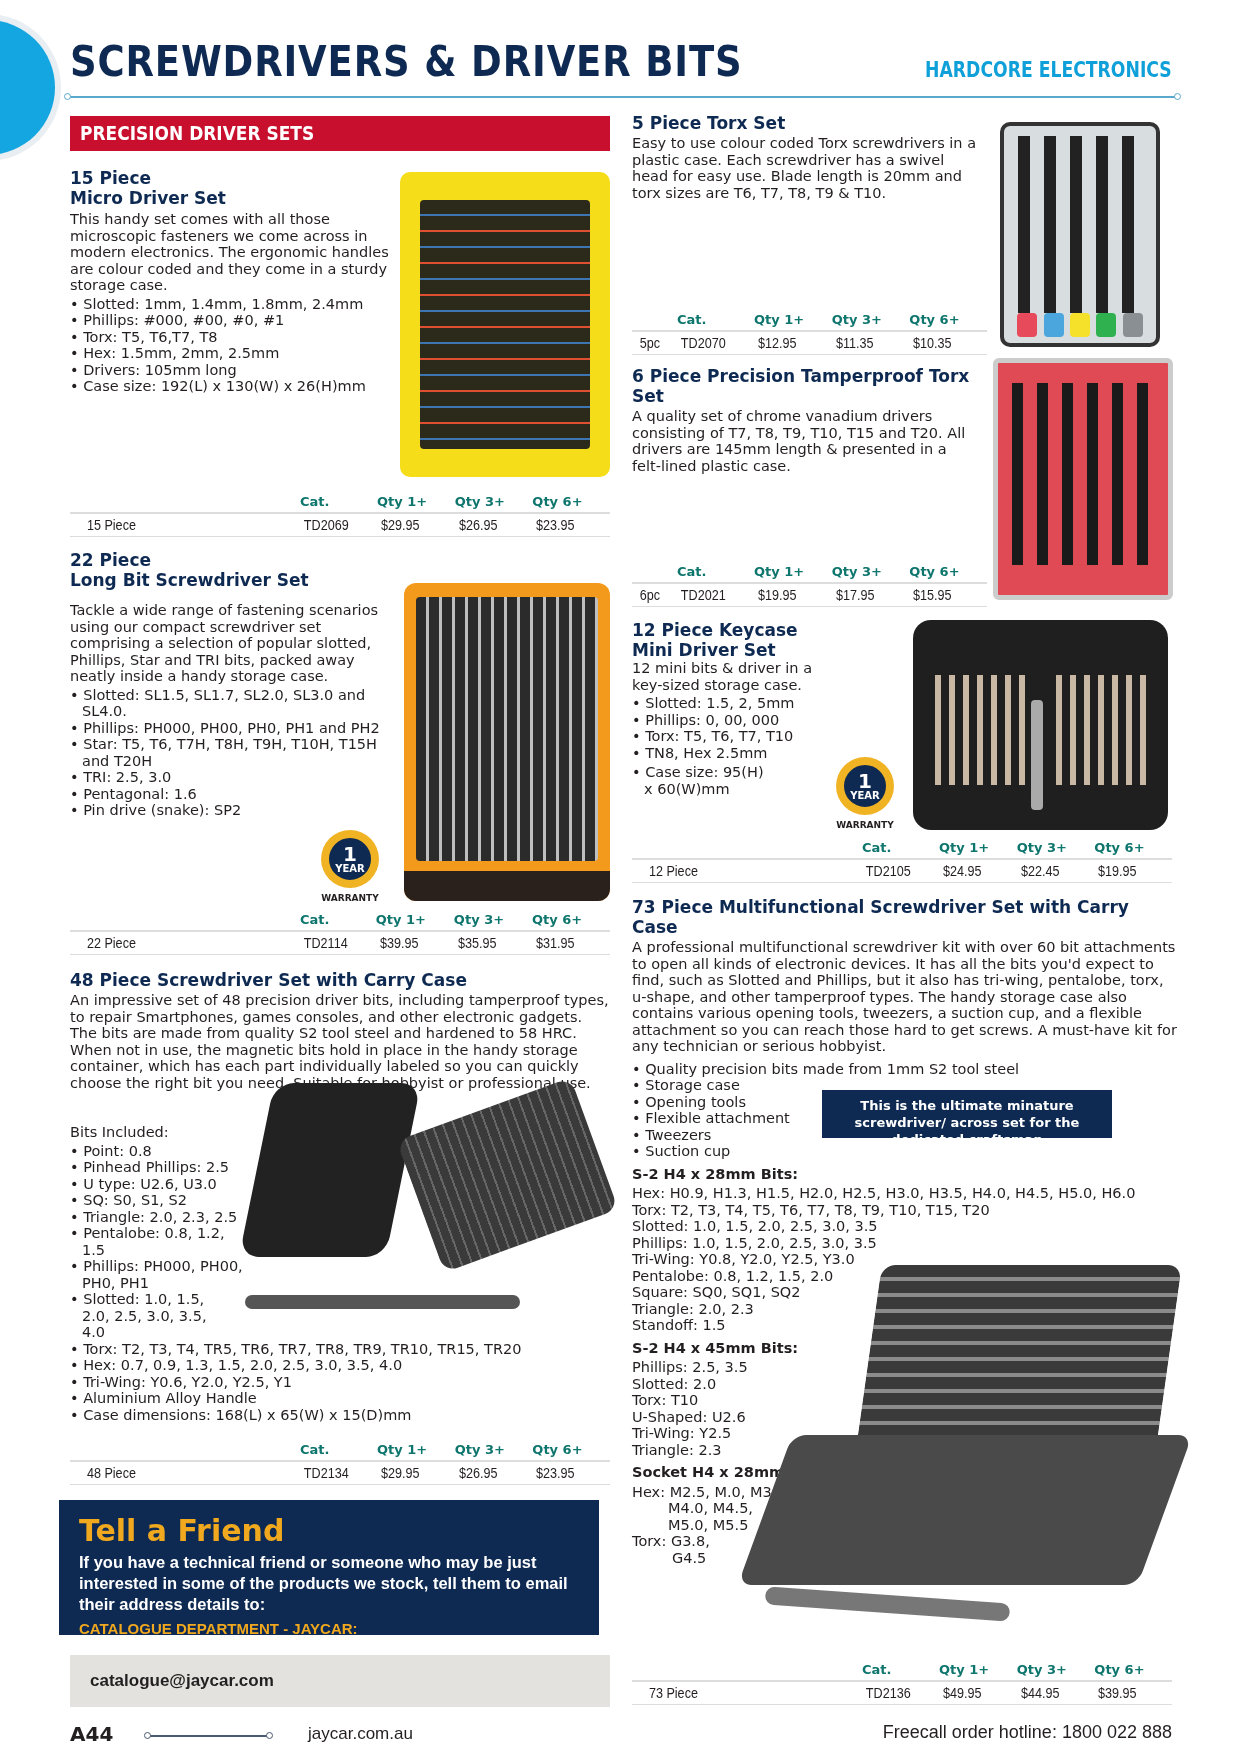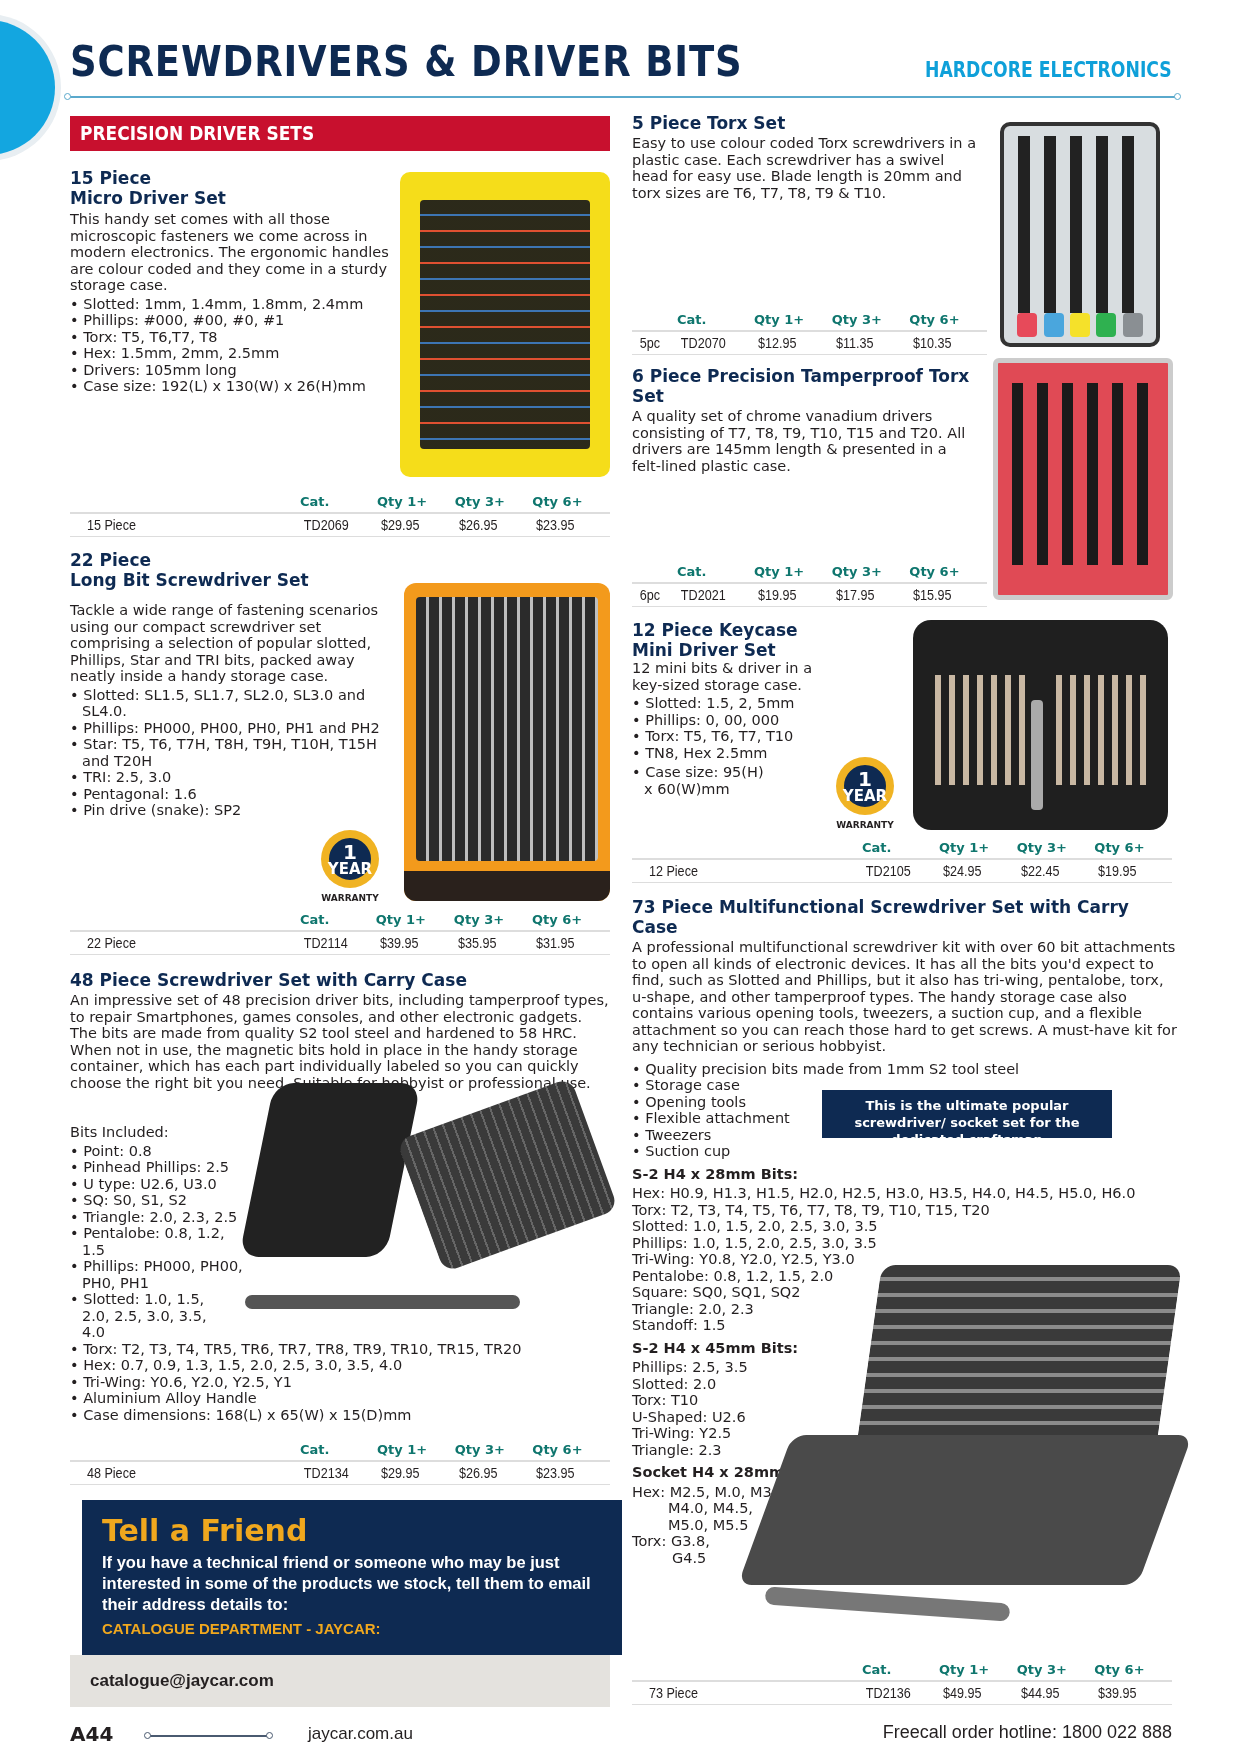--- a/index.html
+++ b/index.html
@@ -17,24 +17,24 @@
   .ptext{font-size:14.5px;line-height:16.5px;color:#231f20;margin:0;}
   ul.bul{list-style:none;margin:2px 0 0 0;padding:0;}
   ul.bul li{font-size:14.5px;line-height:16.5px;padding-left:12px;text-indent:-12px;}
   ul.bul li:before{content:"• ";}
   table.price{position:absolute;border-collapse:collapse;font-size:14px;}
   table.price th{font-weight:bold;text-align:left;font-size:13px;padding:2px 0 3px 0;border-bottom:2px solid #ddd;color:#0f766e;}
   table.price td{padding:3px 0;border-bottom:1.5px solid #ddd;font-family:"Liberation Sans Narrow","Liberation Sans",sans-serif;font-size:14px;transform:scaleX(0.9);}
   .img{position:absolute;border-radius:6px;}
   .badge{position:absolute;width:60px;text-align:center;}
   .seal{width:52px;height:52px;margin:0 auto;border-radius:50%;background:#0e2a52;border:5px solid #f0b323;box-shadow:0 0 0 3px #f0b323;color:#fff;font-weight:bold;line-height:1;display:flex;flex-direction:column;align-items:center;justify-content:center;box-sizing:border-box;}
-  .seal .n{font-size:20px}.seal .y{font-size:15px}
+  .seal .n{font-size:20px}.seal .y{font-size:10px}
   .warr{font-size:9px;font-weight:bold;margin-top:8px;color:#231f20;}
   .callout{position:absolute;left:822px;top:1090px;width:290px;height:48px;background:#0e2a52;color:#fff;font-weight:bold;font-size:13px;text-align:center;line-height:17px;padding-top:7px;box-sizing:border-box;}
-  .friend{position:absolute;left:82px;top:1500px;width:540px;height:155px;background:#0e2a52;padding:16px 20px;box-sizing:border-box;}
+  .friend{position:absolute;left:59px;top:1500px;width:540px;height:135px;background:#0e2a52;padding:16px 20px;box-sizing:border-box;}
   .friend .ttl{font-family:"DejaVu Sans",sans-serif;font-weight:bold;font-size:30px;color:#f0a81e;line-height:30px;}
   .friend .body{font-weight:bold;color:#fff;font-size:16.5px;line-height:21px;margin-top:6px;font-family:"Liberation Sans",sans-serif;}
   .friend .dept{font-weight:bold;color:#f0a81e;font-size:15px;margin-top:5px;font-family:"Liberation Sans",sans-serif;}
   .email{position:absolute;left:70px;top:1655px;width:540px;height:52px;background:#e4e2de;padding-left:20px;box-sizing:border-box;line-height:52px;font-weight:bold;font-size:17px;font-family:"Liberation Sans",sans-serif;}
   .footer-page{position:absolute;left:70px;top:1722px;font-weight:bold;font-size:20px;}
   .footer-line{position:absolute;left:150px;top:1735px;width:117px;height:2px;background:#4a5a70;}
   .footer-line:before,.footer-line:after{content:"";position:absolute;top:-3px;width:5px;height:5px;border:1.5px solid #4a5a70;border-radius:50%;background:#fff;}
   .footer-line:before{left:-6px}.footer-line:after{right:-6px}
   .footer-url{position:absolute;left:308px;top:1724px;font-size:17px;font-family:"Liberation Sans",sans-serif;}
   .footer-hotline{position:absolute;right:78px;top:1722px;font-size:18px;font-family:"Liberation Sans",sans-serif;}
@@ -315,21 +315,21 @@
   </div>
   <div style="margin-top:6px">
     <p class="ptext" style="font-weight:bold">Socket H4 x 28mm Bits:</p>
     <p class="ptext" style="margin-top:3px">Hex: M2.5, M.0, M3.5,</p>
     <p class="ptext" style="padding-left:36px">M4.0, M4.5,</p>
     <p class="ptext" style="padding-left:36px">M5.0, M5.5</p>
     <p class="ptext">Torx: G3.8,</p>
     <p class="ptext" style="padding-left:40px">G4.5</p>
   </div>
 </div>
-<div class="callout">This is the ultimate popular screwdriver/ socket set for the dedicated craftsman</div>
+<div class="callout">This is the ultimate minature screwdriver/ across set for the dedicated craftsman</div>
 <div class="img" style="left:755px;top:1265px;width:420px;height:360px;">
   <div style="position:absolute;left:110px;top:0;width:300px;height:240px;background:#3a3a3a;border-radius:14px;transform:skewX(-8deg);background-image:repeating-linear-gradient(180deg,#3a3a3a 0 12px,#8b8b8b 12px 16px)"></div>
   <div style="position:absolute;left:10px;top:170px;width:400px;height:150px;background:#4a4a4a;border-radius:14px;transform:skewX(-20deg)"></div>
   <div style="position:absolute;left:10px;top:330px;width:245px;height:18px;background:#777;border-radius:9px;transform:rotate(4deg)"></div>
 </div>
 <table class="price" style="left:632px;top:1660px;width:540px;">
   <tbody>
       <tr>
         <th style="width:230px"></th>
         <th>Cat.</th>

